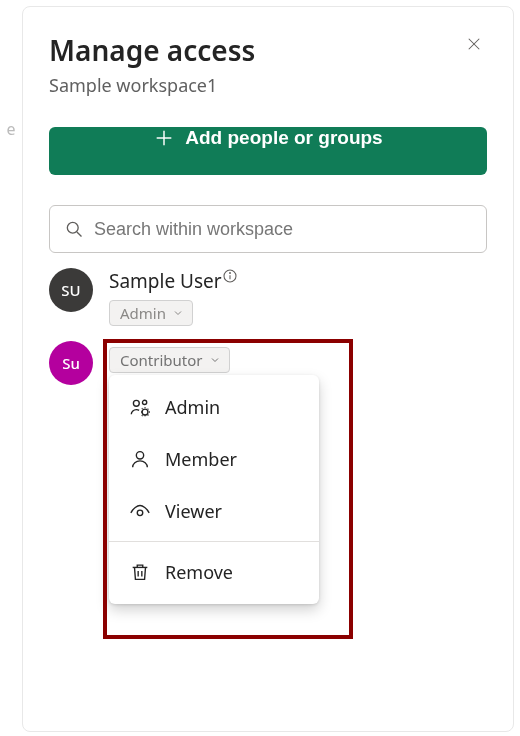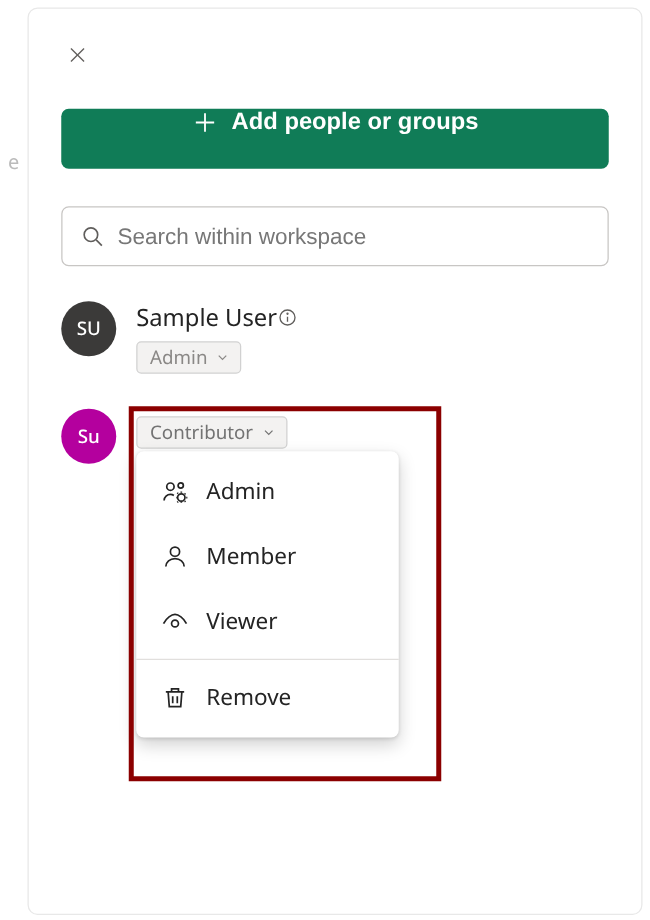--- a/index.html
+++ b/index.html
@@ -54,30 +54,30 @@
   .search input {
     border:none; outline:none; flex:1;
     font-size:18px; color:#242424;
     background:transparent;
   }
   .search input::placeholder { color:#777; }
   .user-row {
     display:flex;
     align-items:flex-start;
     gap:16px;
-    margin-top:28px;
+    margin-top:15px;
   }
   .avatar {
     width:44px; height:44px; border-radius:50%;
     display:flex; align-items:center; justify-content:center;
     font-size:15px; font-weight:500; color:#fff;
   }
   .avatar.dark { background:#3b3a39; }
   .avatar.mag { background:#b4009e; }
-  .uname-row { display:flex; align-items:center; gap:0;}
+  .uname-row { display:flex; align-items:flex-start; gap:0;}
   .uname { font-size:19px; color:#242424;}
   .info-i { color:#605e5c; }
   .role-chip {
     margin-top:6px;
     display:inline-flex;
     align-items:center;
     gap:6px;
     font-size:15px;
     color:#737373;
     background:#f3f2f1;
@@ -134,20 +134,24 @@
 </style>
 </head>
 <body>
 
 <div class="edge">
   <span>e</span>
 </div>
 
 <div class="panel">
   <div class="hdr">
+    <div>
+      <div class="title">Manage access</div>
+      <div class="subtitle">Sample workspace1</div>
+    </div>
     <button class="close">
       <span>
         <svg width="18" height="18" viewBox="0 0 24 24" stroke="currentColor" fill="none" stroke-width="1.4">
           <line x1="5" y1="5" x2="19" y2="19"></line>
             <line x1="19" y1="5" x2="5" y2="19"></line>
         </svg>
       </span>
     </button>
   </div>
 

